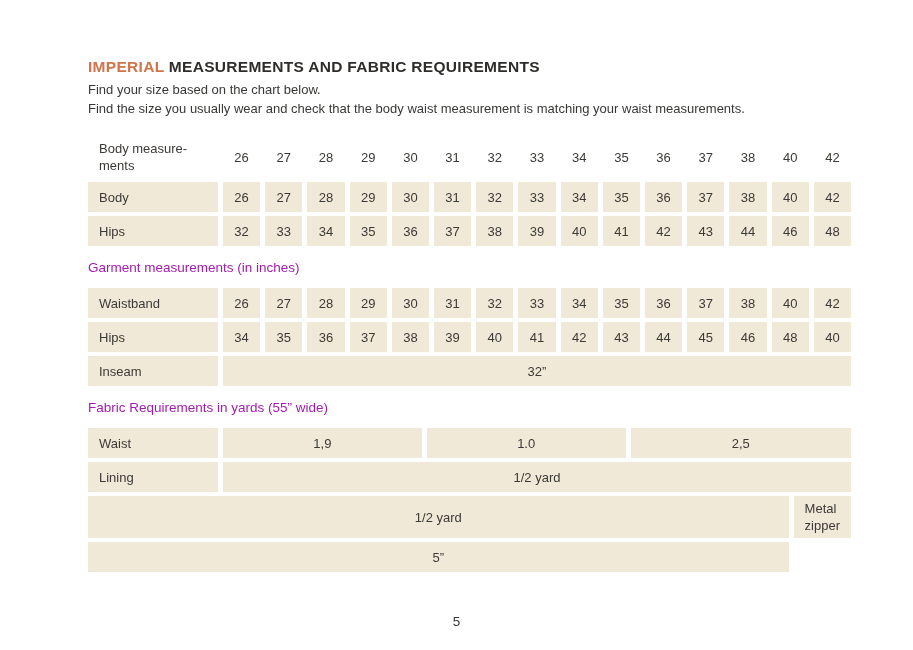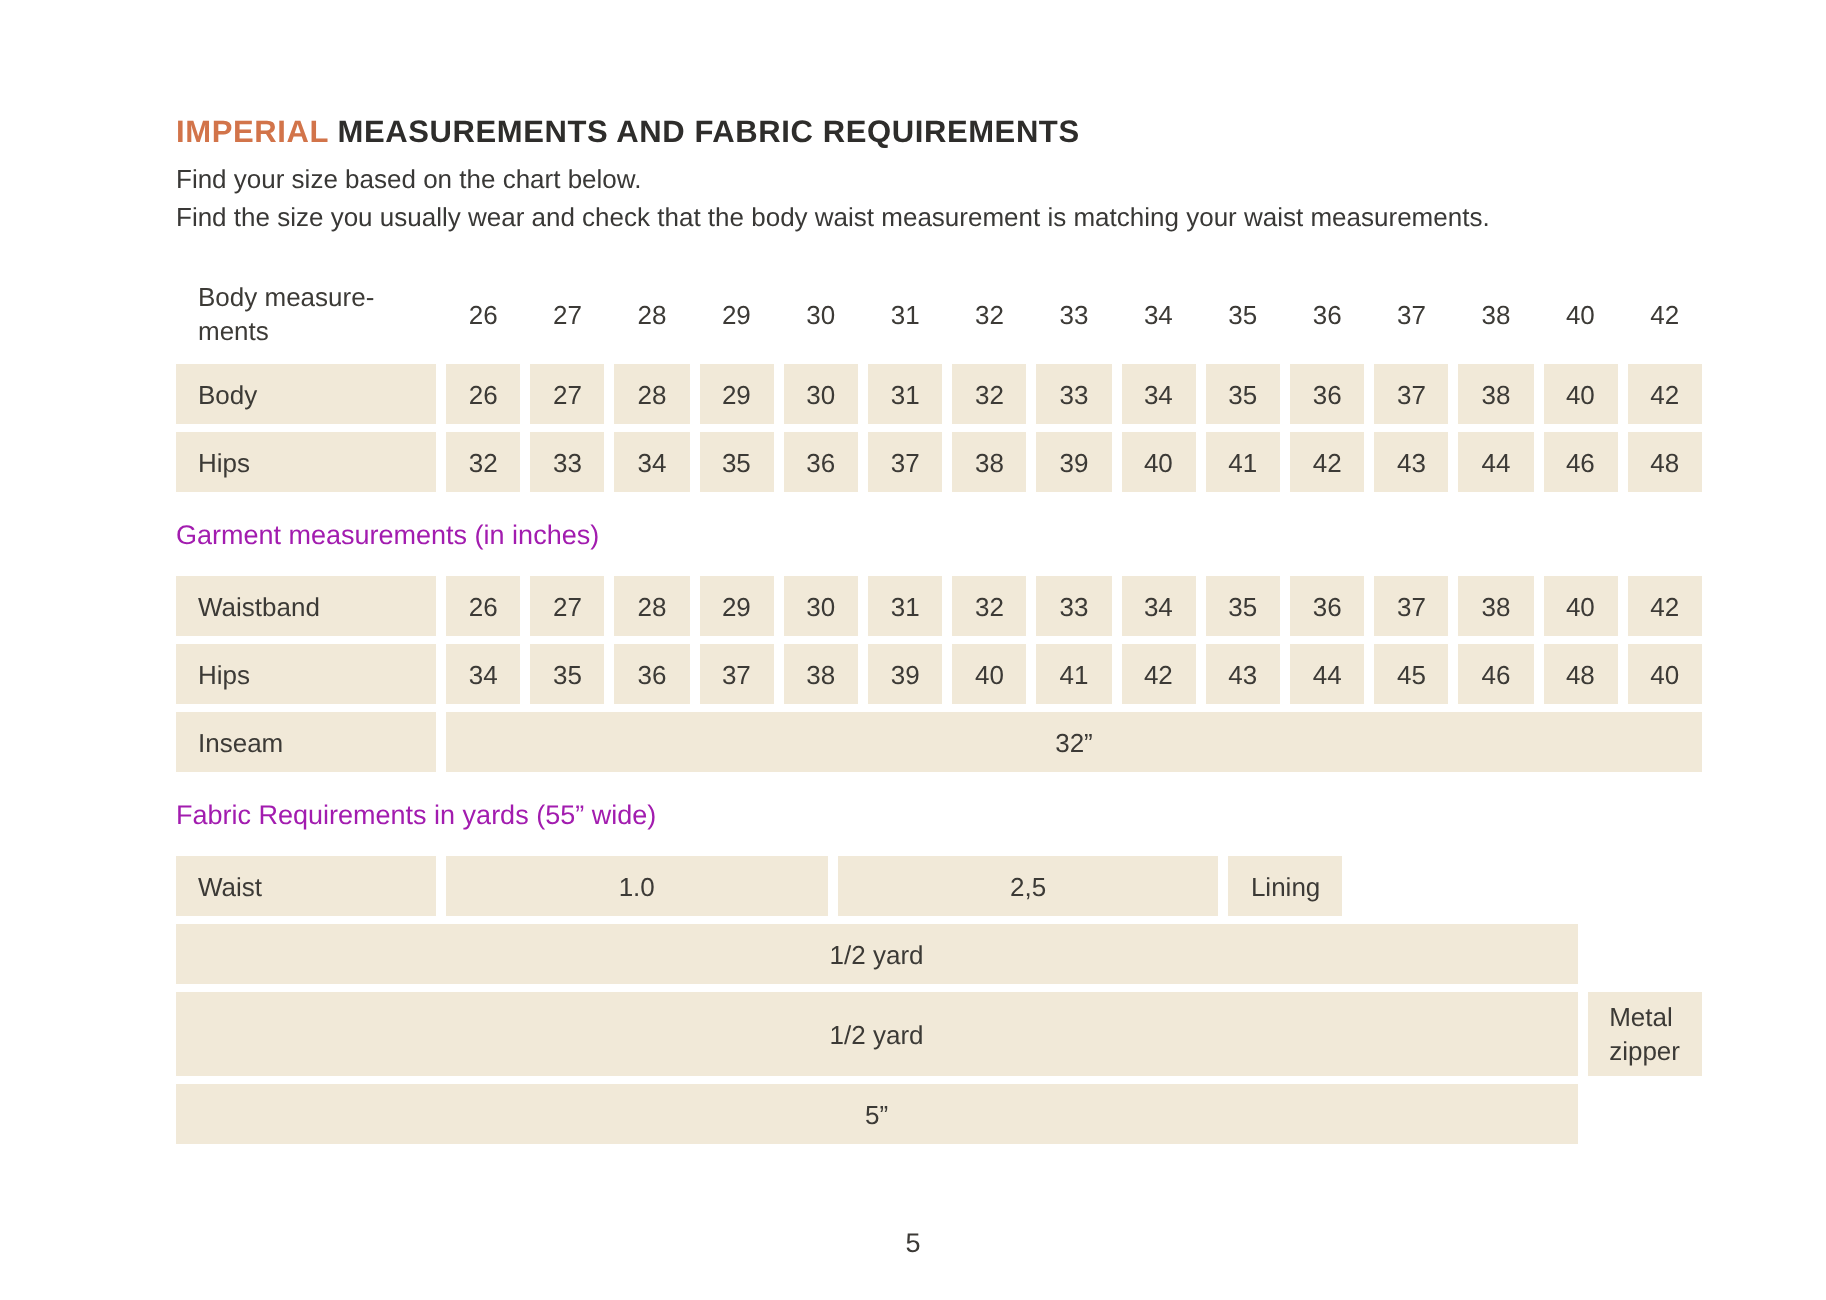--- a/index.html
+++ b/index.html
@@ -174,20 +174,21 @@
       <div class="cell val">46</div>
       <div class="cell val">48</div>
       <div class="cell val">40</div>
       <div class="cell label">Inseam</div>
       <div class="cell val" style="grid-column: span 15;">32”</div>
     </div>
 
   <h2 class="section">Fabric Requirements in yards (55” wide)</h2>
   <div class="grid">
       <div class="cell label">Waist</div>
+      <div class="cell val" style="grid-column: span 5;">1,9</div>
       <div class="cell val" style="grid-column: span 5;">1.0</div>
       <div class="cell val" style="grid-column: span 5;">2,5</div>
       <div class="cell label">Lining</div>
       <div class="cell val" style="grid-column: span 15;">1/2 yard</div>
       <div class="cell val" style="grid-column: span 15;">1/2 yard</div>
       <div class="cell label">Metal zipper</div>
       <div class="cell val" style="grid-column: span 15;">5”</div>
     </div>
 
   <div class="pagenum">5</div>

